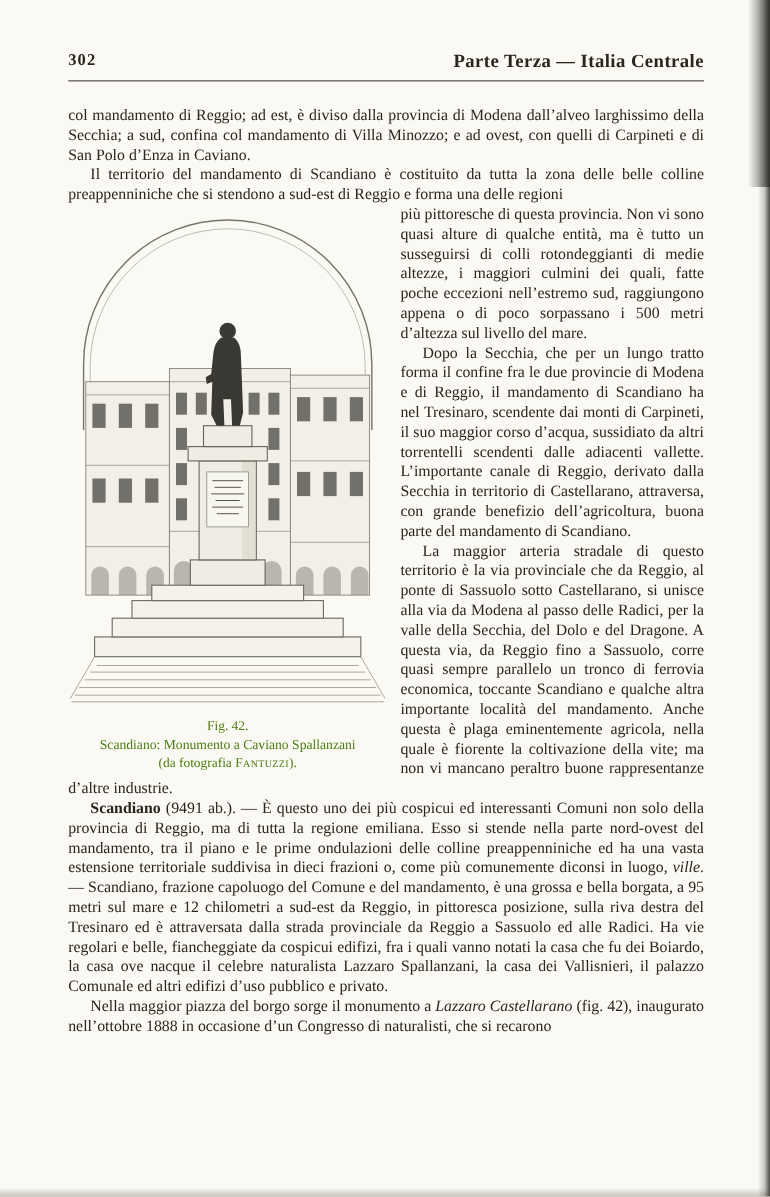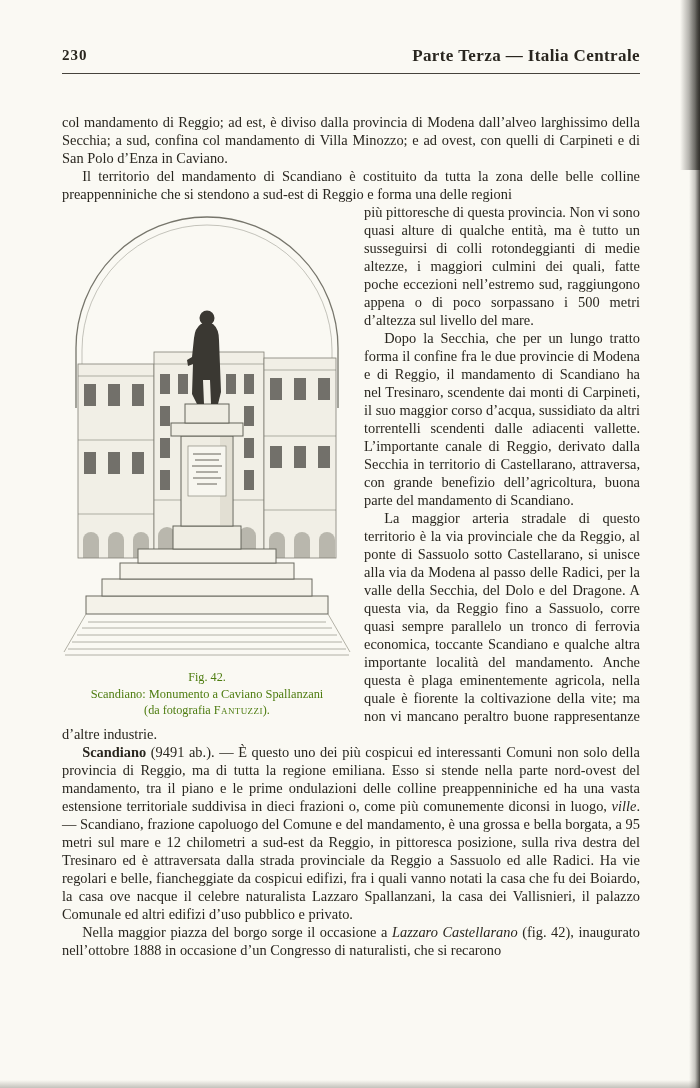--- a/index.html
+++ b/index.html
@@ -16,21 +16,21 @@
   .scan-corner{position:absolute;top:0;right:0;width:20px;height:170px;
     background:linear-gradient(to left, rgba(40,38,34,.75), rgba(40,38,34,0));}
   .scan-bottom{position:absolute;bottom:0;left:0;width:100%;height:8px;
     background:linear-gradient(to top, rgba(70,67,60,.30), rgba(70,67,60,0));}
 
   .page-header{position:relative;height:20px;}
   .page-number{position:absolute;left:0;top:1px;font-size:15px;font-weight:bold;letter-spacing:1px;}
   .running-title{display:block;text-align:right;font-size:17px;font-weight:bold;letter-spacing:.4px;}
   .header-rule{border-top:1.2px solid #46433c;margin-top:7px;}
 
-  .body-text{margin-top:39px;font-size:14.4px;line-height:18px;text-align:justify;
+  .body-text{margin-top:22px;font-size:14.4px;line-height:18px;text-align:justify;
     hyphens:auto;-webkit-hyphens:auto;}
   .para{margin:0;}
   .indent{text-indent:1.4em;}
   .bold{font-weight:bold;}
   .italic{font-style:italic;}
 
   .monument-figure{float:left;width:290px;margin:5px 12px 2px 0;}
   .monument-figure svg{display:block;}
   .fig-caption{margin-top:9px;text-align:center;font-size:12.2px;line-height:16.5px;color:#4d7c0f;text-indent:0;}
   .fig-num{font-size:12.2px;}
@@ -48,21 +48,21 @@
   .eg-arch{stroke:#76756b;stroke-width:1.3;fill:none;}
   .eg-arch2{stroke:#76756b;stroke-width:.6;fill:none;opacity:.7;}
   .eg-dark{fill:#8a887d;opacity:.55;}
 </style>
 </head>
 <body>
 
 <div class="page">
 
   <header class="page-header">
-    <span class="page-number">230</span>
+    <span class="page-number">302</span>
     <span class="running-title">Parte Terza — Italia Centrale</span>
   </header>
   <div class="header-rule"></div>
 
   <main class="body-text">
 
     <p class="para">col mandamento di Reggio; ad est, è diviso dalla provincia di Modena dall’alveo larghissimo della Secchia; a sud, confina col mandamento di Villa Minozzo; e ad ovest, con quelli di Carpineti e di San Polo d’Enza in Caviano.</p>
     <p class="para indent">Il territorio del mandamento di Scandiano è costituito da tutta la zona delle belle colline preappenniniche che si stendono a sud-est di Reggio e forma una delle regioni</p>
 
     <figure class="monument-figure">
@@ -167,20 +167,20 @@
         <div class="fig-credit"><span>(da fotografia </span><span class="sc">Fantuzzi</span><span>).</span></div>
       </figcaption>
     </figure>
 
     <p class="para">più pittoresche di questa provincia. Non vi sono quasi alture di qualche entità, ma è tutto un susseguirsi di colli rotondeggianti di medie altezze, i maggiori culmini dei quali, fatte poche eccezioni nell’estremo sud, raggiungono appena o di poco sorpassano i 500 metri d’altezza sul livello del mare.</p>
     <p class="para indent">Dopo la Secchia, che per un lungo tratto forma il confine fra le due provincie di Modena e di Reggio, il mandamento di Scandiano ha nel Tresinaro, scendente dai monti di Carpineti, il suo maggior corso d’acqua, sussidiato da altri torrentelli scendenti dalle adiacenti vallette. L’importante canale di Reggio, derivato dalla Secchia in territorio di Castellarano, attraversa, con grande benefizio dell’agricoltura, buona parte del mandamento di Scandiano.</p>
     <p class="para indent">La maggior arteria stradale di questo territorio è la via provinciale che da Reggio, al ponte di Sassuolo sotto Castellarano, si unisce alla via da Modena al passo delle Radici, per la valle della Secchia, del Dolo e del Dragone. A questa via, da Reggio fino a Sassuolo, corre quasi sempre parallelo un tronco di ferrovia economica, toccante Scandiano e qualche altra importante località del mandamento. Anche questa è plaga eminentemente agricola, nella quale è fiorente la coltivazione della vite; ma non vi mancano peraltro buone rappresentanze d’altre industrie.</p>
 
     <p class="para indent"><span class="bold">Scandiano</span><span> (9491 ab.). — </span><span>È questo uno dei più cospicui ed interessanti Comuni non solo della provincia di Reggio, ma di tutta la regione emiliana. Esso si stende nella parte nord-ovest del mandamento, tra il piano e le prime ondulazioni delle colline preappenniniche ed ha una vasta estensione territoriale suddivisa in dieci frazioni o, come più comunemente diconsi in luogo, </span><span class="italic">ville</span><span>. — Scandiano, frazione capoluogo del Comune e del mandamento, è una grossa e bella borgata, a 95 metri sul mare e 12 chilometri a sud-est da Reggio, in pittoresca posizione, sulla riva destra del Tresinaro ed è attraversata dalla strada provinciale da Reggio a Sassuolo ed alle Radici. Ha vie regolari e belle, fiancheggiate da cospicui edifizi, fra i quali vanno notati la casa che fu dei Boiardo, la casa ove nacque il celebre naturalista Lazzaro Spallanzani, la casa dei Vallisnieri, il palazzo Comunale ed altri edifizi d’uso pubblico e privato.</span></p>
 
-    <p class="para indent"><span>Nella maggior piazza del borgo sorge il occasione a </span><span class="italic">Lazzaro Castellarano</span><span> (fig. 42), inaugurato nell’ottobre 1888 in occasione d’un Congresso di naturalisti, che si recarono</span></p>
+    <p class="para indent"><span>Nella maggior piazza del borgo sorge il monumento a </span><span class="italic">Lazzaro Castellarano</span><span> (fig. 42), inaugurato nell’ottobre 1888 in occasione d’un Congresso di naturalisti, che si recarono</span></p>
 
   </main>
 
   <div class="scan-right"></div>
   <div class="scan-corner"></div>
   <div class="scan-bottom"></div>
 </div>
 
 </body></html>

